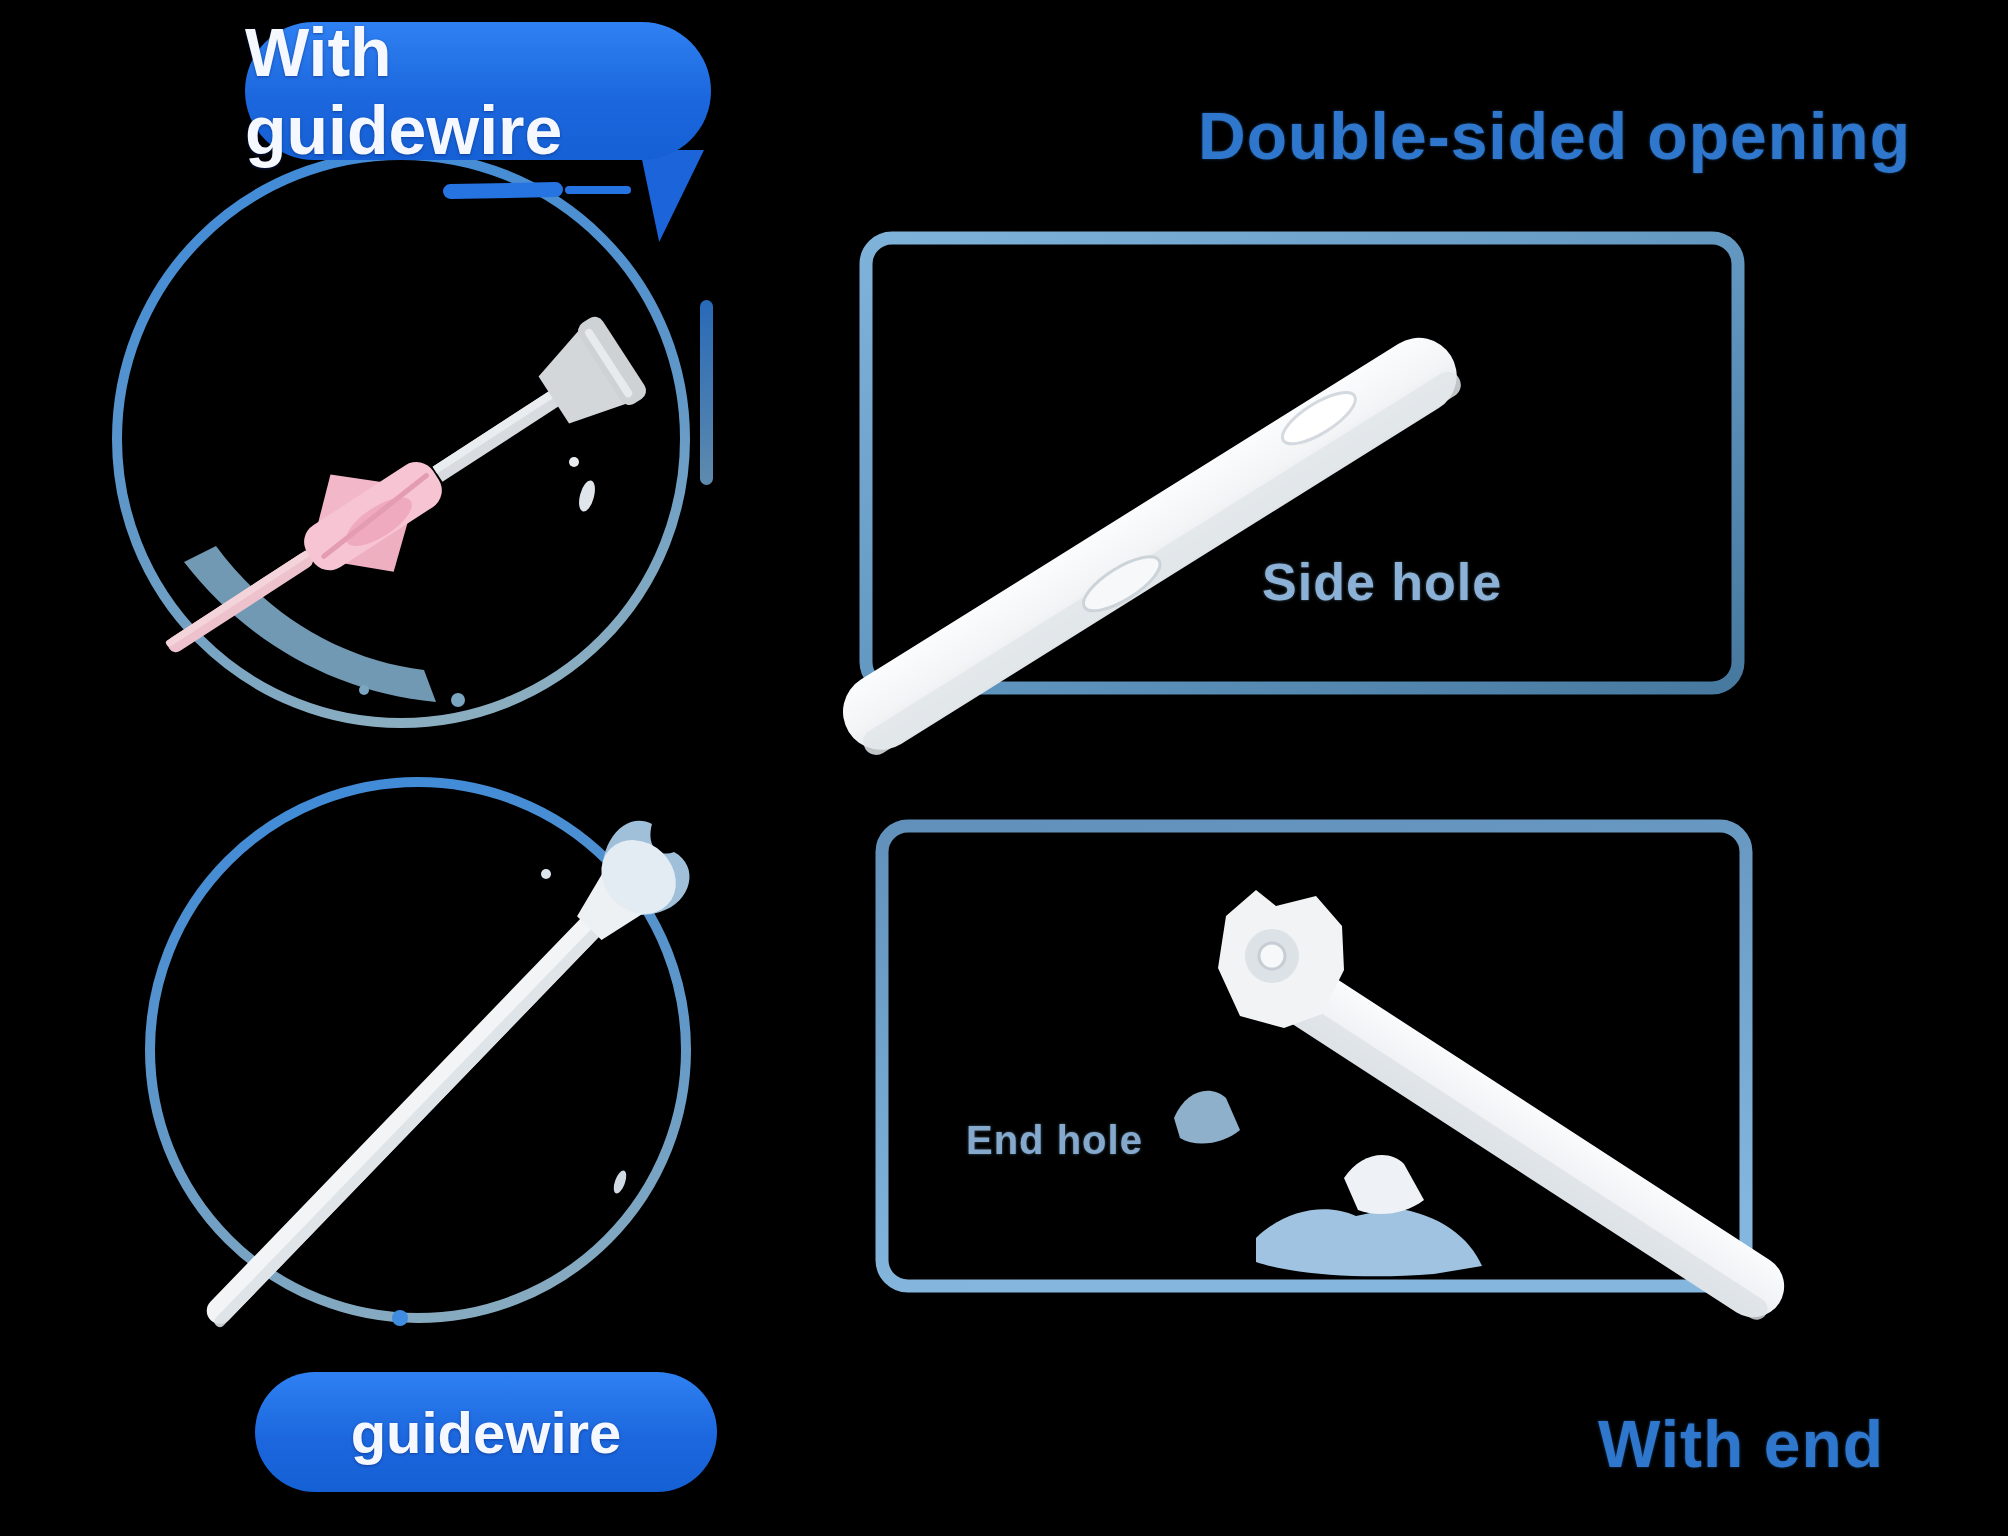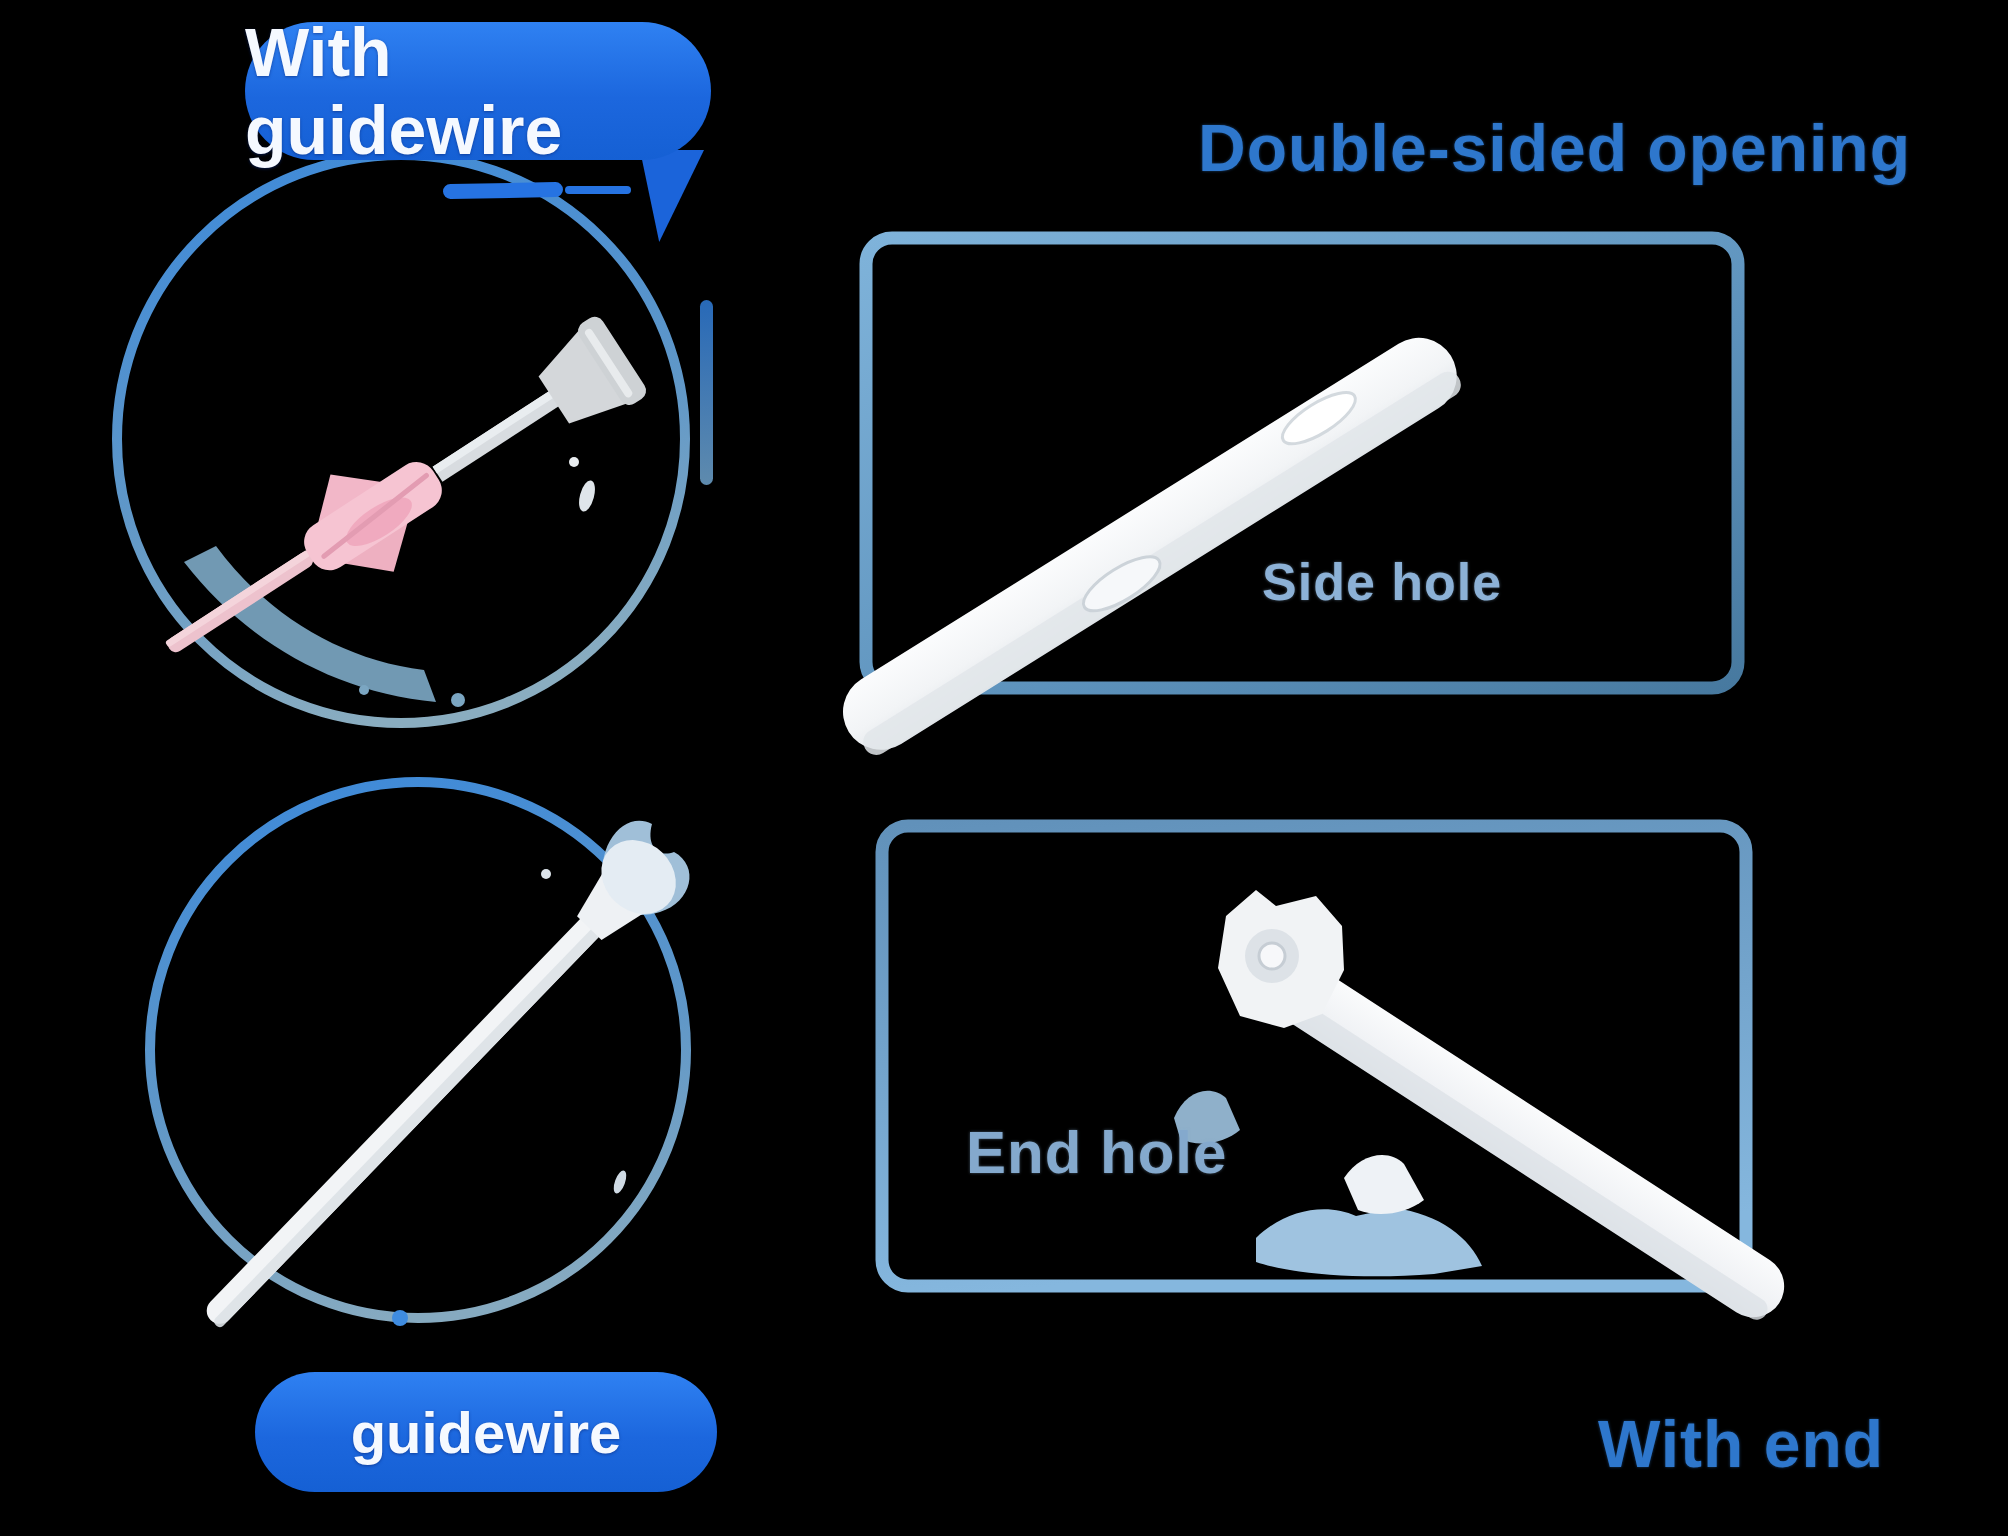--- a/index.html
+++ b/index.html
@@ -28,23 +28,23 @@
     background:linear-gradient(#2f7cd8,#6fa3cc);opacity:.85;}
   .heading{
     position:absolute;font-weight:700;font-size:66px;color:#2e77cc;letter-spacing:1px;
     text-shadow:0 0 3px rgba(46,119,204,.55);white-space:nowrap;z-index:3;
   }
   .caption{
     position:absolute;font-weight:700;color:#8cb1d6;letter-spacing:1px;
     text-shadow:0 0 3px rgba(140,177,214,.5);white-space:nowrap;z-index:3;
   }
   .caption-side{left:1262px;top:552px;font-size:52px;}
-  .caption-end{left:966px;top:1118px;font-size:60px;color:#84a9cd;}
+  .caption-end{left:966px;top:1118px;font-size:40px;color:#84a9cd;}
   .heading-open{left:1598px;top:1406px;}
-  .heading-double{left:1198px;top:98px;margin-top:12px;}
+  .heading-double{left:1198px;top:98px;}
 </style>
 </head>
 <body>
 
 <div id="canvas">
 
   <svg class="abs" style="left:106px;top:144px" width="590" height="590" viewBox="0 0 590 590">
     <defs>
       <linearGradient id="circGrad1" x1="0.2" y1="0" x2="0.45" y2="1">
         <stop offset="0" stop-color="#3f8ad8"></stop>

